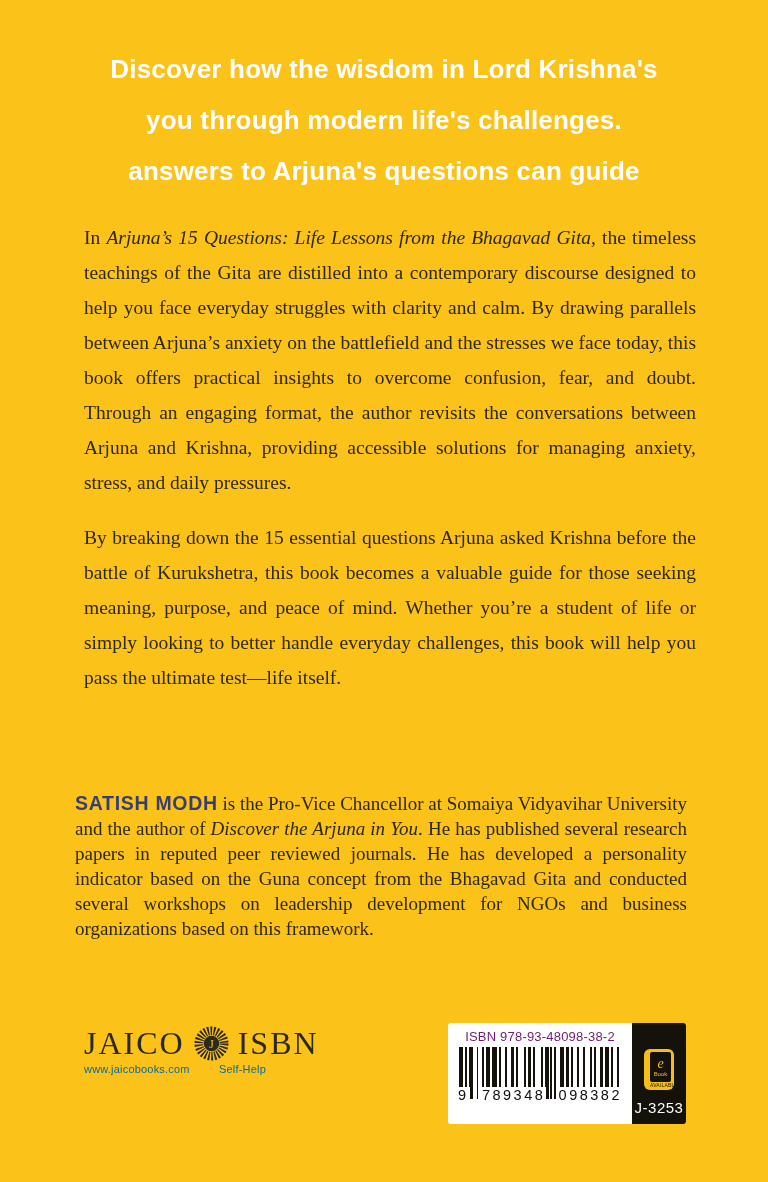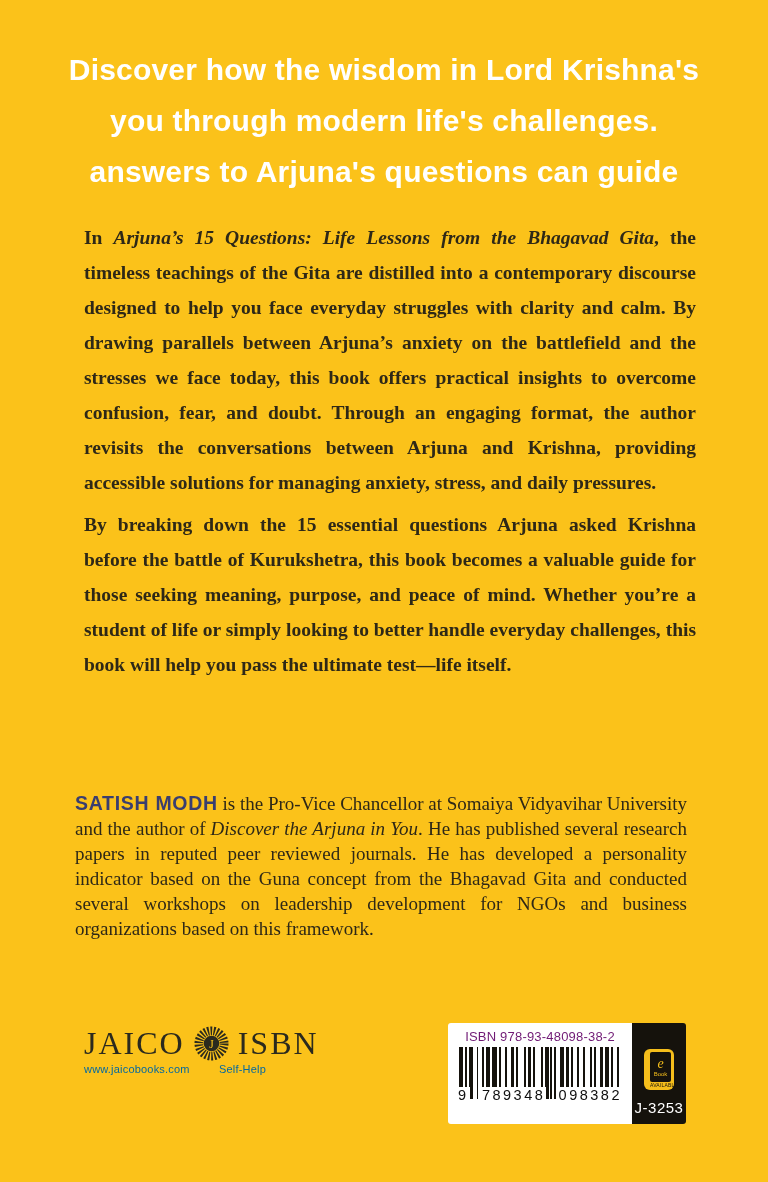--- a/index.html
+++ b/index.html
@@ -19,32 +19,32 @@
     background:var(--background);
     overflow:hidden;
     font-family:"Liberation Serif",serif;
     color:var(--body-text);
   }
   
   .headline{
     position:absolute;top:44px;left:30px;right:30px;
     text-align:center;
     font-family:"Liberation Sans",sans-serif;
-    font-weight:700;font-size:30px;line-height:51px;
+    font-weight:700;font-size:26px;line-height:51px;
     letter-spacing:0.2px;
     color:var(--headline-text);
   }
   
   .synopsis{
     position:absolute;top:220px;left:84px;width:612px;
     font-size:19.5px;line-height:35px;
     text-align:justify;
   }
-  .synopsis p{margin:0;font-weight:bold;}
-  .synopsis p + p{margin-top:7px;}
+  .synopsis p{margin:0;}
+  .synopsis p + p{margin-top:20px;}
   .seg-italic{font-style:italic;}
   
   .bio{
     position:absolute;top:791px;left:75px;width:612px;
     font-size:19px;line-height:25px;
     text-align:justify;
   }
   .seg-author-name{
     font-family:"Liberation Sans",sans-serif;
     font-weight:700;font-size:19.5px;

